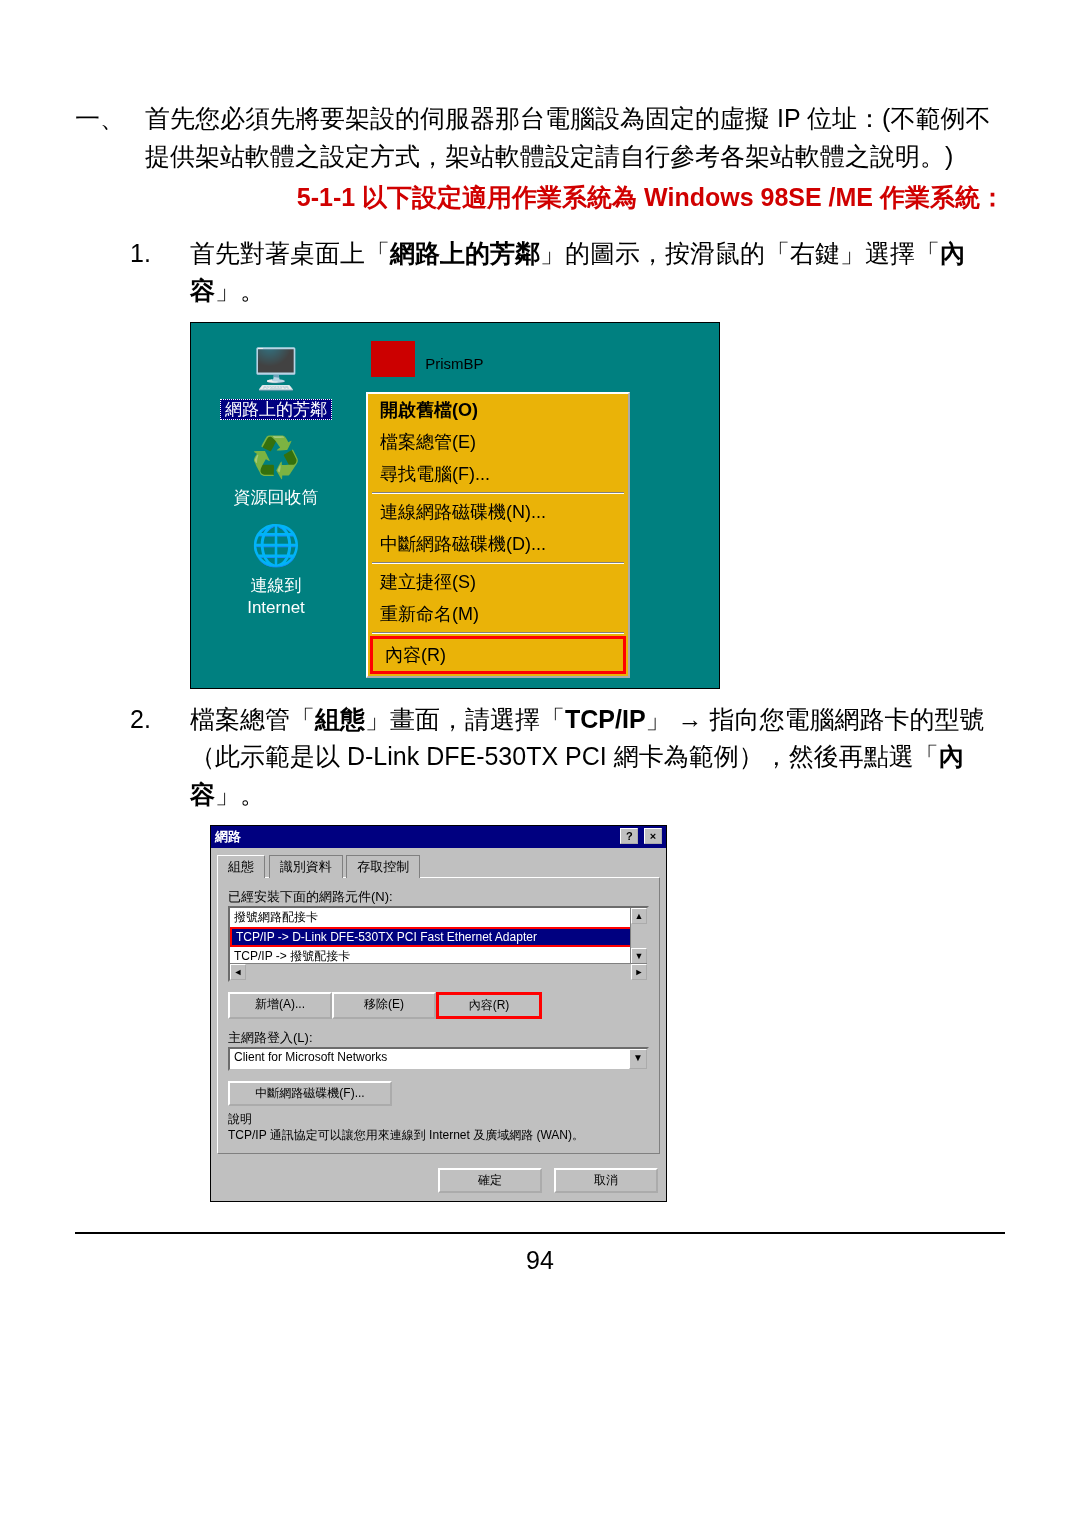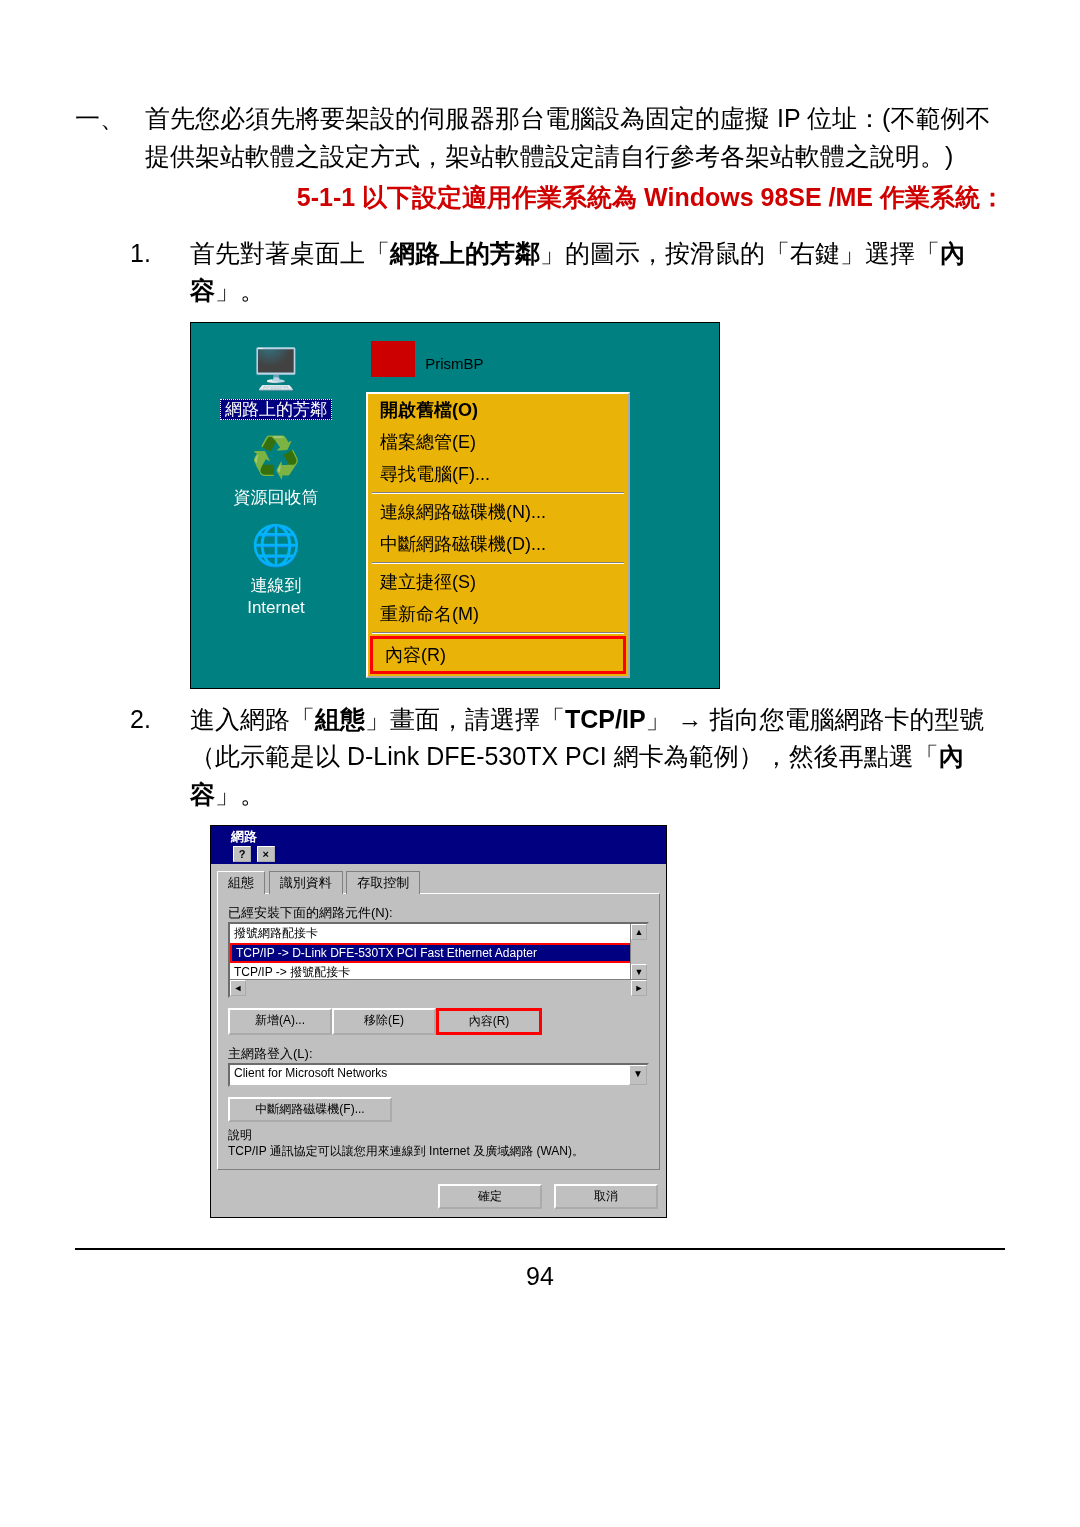--- a/index.html
+++ b/index.html
@@ -131,25 +131,24 @@
     width: 455px;
     border: 1px solid #000;
     background: #c0c0c0;
     font-family: "MS Sans Serif", Arial, sans-serif;
     font-size: 13px;
     color: #000;
   }
   .titlebar {
     background: #000080;
     color: #fff;
-    padding: 2px 20px;
+    padding: 2px 4px;
     display: flex;
     justify-content: space-between;
     font-weight: bold;
-    flex-direction: column;
   }
   .titlebar .btns span {
     display: inline-block;
     width: 16px; height: 14px;
     background: #c0c0c0;
     color: #000;
     text-align: center;
     line-height: 14px;
     border: 1px outset #fff;
     margin-left: 2px;
@@ -320,21 +319,21 @@
             </div>
           </div>
         </div>
         <div class="clear"></div>
       </div>
     </div>
 
     <div class="sl-row">
       <div class="sl-num">2.</div>
       <div class="list-body">
-        <span>進入網路「</span><span class="bold">組態</span><span>」畫面，請選擇「</span><span class="bold">TCP/IP</span><span>」 → 指向您電腦網路卡的型號（此示範是以 D-Link DFE-530TX PCI 網卡為範例），然後再點選「</span><span class="bold">內容</span><span>」。</span>
+        <span>檔案總管「</span><span class="bold">組態</span><span>」畫面，請選擇「</span><span class="bold">TCP/IP</span><span>」 → 指向您電腦網路卡的型號（此示範是以 D-Link DFE-530TX PCI 網卡為範例），然後再點選「</span><span class="bold">內容</span><span>」。</span>
       </div>
     </div>
 
     <div class="figure" style="margin-left:80px; width:455px;">
       <div class="shot2">
         <div class="titlebar">
           <span>網路</span>
           <span class="btns">
             <span>?</span>
             <span>×</span>

